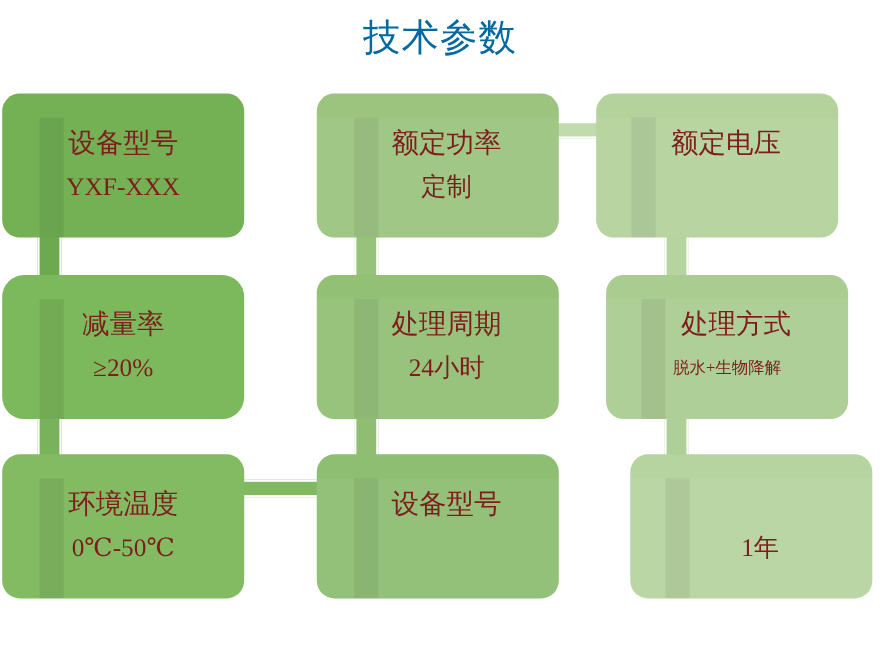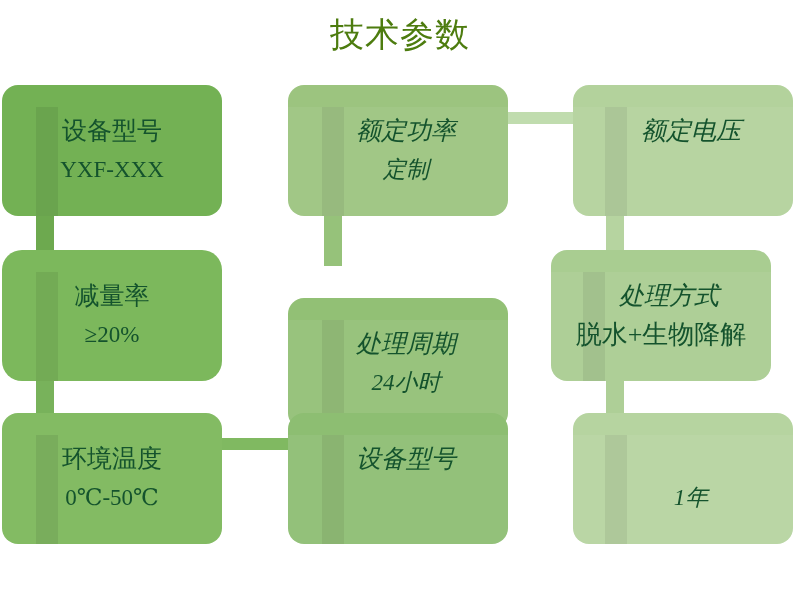--- a/index.html
+++ b/index.html
@@ -17,21 +17,21 @@
   }
 
   
   #page-title {
     position: absolute;
     left: 0; top: 12px;
     width: 800px;
     text-align: center;
     font-size: 34px;
     line-height: 46px;
-    color: #4d7c0f;
+    color: #0369a1;
     letter-spacing: 1px;
     font-family: "Liberation Serif", "DejaVu Serif", serif;
     white-space: nowrap;
   }
 
   
   .connector {
     position: absolute;
     border: 2px solid #ffffff;
   }
@@ -58,35 +58,35 @@
     position: absolute;
     left: 0; top: 22px;
     width: 100%;
     height: calc(100% - 22px);
     background: rgba(255,255,255,0.06);
   }
   .card .txt {
     position: absolute;
     left: 0; right: 0;
     text-align: center;
-    color: #14532d;
+    color: #7f1d1d;
     font-family: "Liberation Serif", "DejaVu Serif", serif;
     white-space: nowrap;
   }
   .card .label {
     top: 30px;
     font-size: 25px;
     line-height: 32px;
   }
   .card .value {
     top: 70px;
     font-size: 23px;
     line-height: 30px;
   }
-  .card .label.shift, .card .value.shift { padding-left: 16px; font-style: italic; }
+  .card .label.shift, .card .value.shift { padding-left: 16px; }
 </style>
 </head>
 <body>
 
 <div id="stage">
 
   <div id="page-title">技术参数</div>
 
   <div class="connector v" style="left:34px; top:196px; height:72px; background:#6da94f;"></div>
   <div class="connector v" style="left:34px; top:360px; height:70px; background:#78b25b;"></div>
@@ -106,44 +106,44 @@
     <div class="txt value">YXF-XXX</div>
   </div>
 
   <div class="card" style="left:288px; top:85px; background:#9cc47f;">
     <div class="band top-cut" style="left:34px;"></div>
     <div class="wash"></div>
     <div class="txt label shift">额定功率</div>
     <div class="txt value shift">定制</div>
   </div>
 
-  <div class="card" style="left:573px; top:85px; background:#b3d29c;padding-left:46px;">
+  <div class="card" style="left:542px; top:85px; background:#b3d29c;padding-left:46px;">
     <div class="band top-cut" style="left:32px;"></div>
     <div class="wash"></div>
     <div class="txt label shift">额定电压</div>
   </div>
 
   <div class="card" style="left:2px; top:250px; background:#7cb85c;border-radius:20px;">
     <div class="band top-cut" style="left:34px;"></div>
     <div class="txt label">减量率</div>
     <div class="txt value">≥20%</div>
   </div>
 
-  <div class="card" style="left:288px; top:250px; background:#92c075;margin-top:48px;">
+  <div class="card" style="left:288px; top:250px; background:#92c075;">
     <div class="band top-cut" style="left:34px;"></div>
     <div class="wash"></div>
     <div class="txt label shift">处理周期</div>
     <div class="txt value shift">24小时</div>
   </div>
 
   <div class="card" style="left:551px; top:250px; background:#a9cd91;padding-left:27px;">
     <div class="band top-cut" style="left:32px;"></div>
     <div class="wash"></div>
     <div class="txt label shift">处理方式</div>
-    <div class="txt value" style="top:70px; font-size:26px;">脱水+生物降解</div>
+    <div class="txt value" style="top:70px; font-size:15px;">脱水+生物降解</div>
   </div>
 
   <div class="card" style="left:2px; top:413px; background:#83bb63;">
     <div class="band top-cut" style="left:34px;"></div>
     <div class="txt label">环境温度</div>
     <div class="txt value">0℃-50℃</div>
   </div>
 
   <div class="card" style="left:288px; top:413px; background:#8dbe72;">
     <div class="band top-cut" style="left:34px;"></div>

